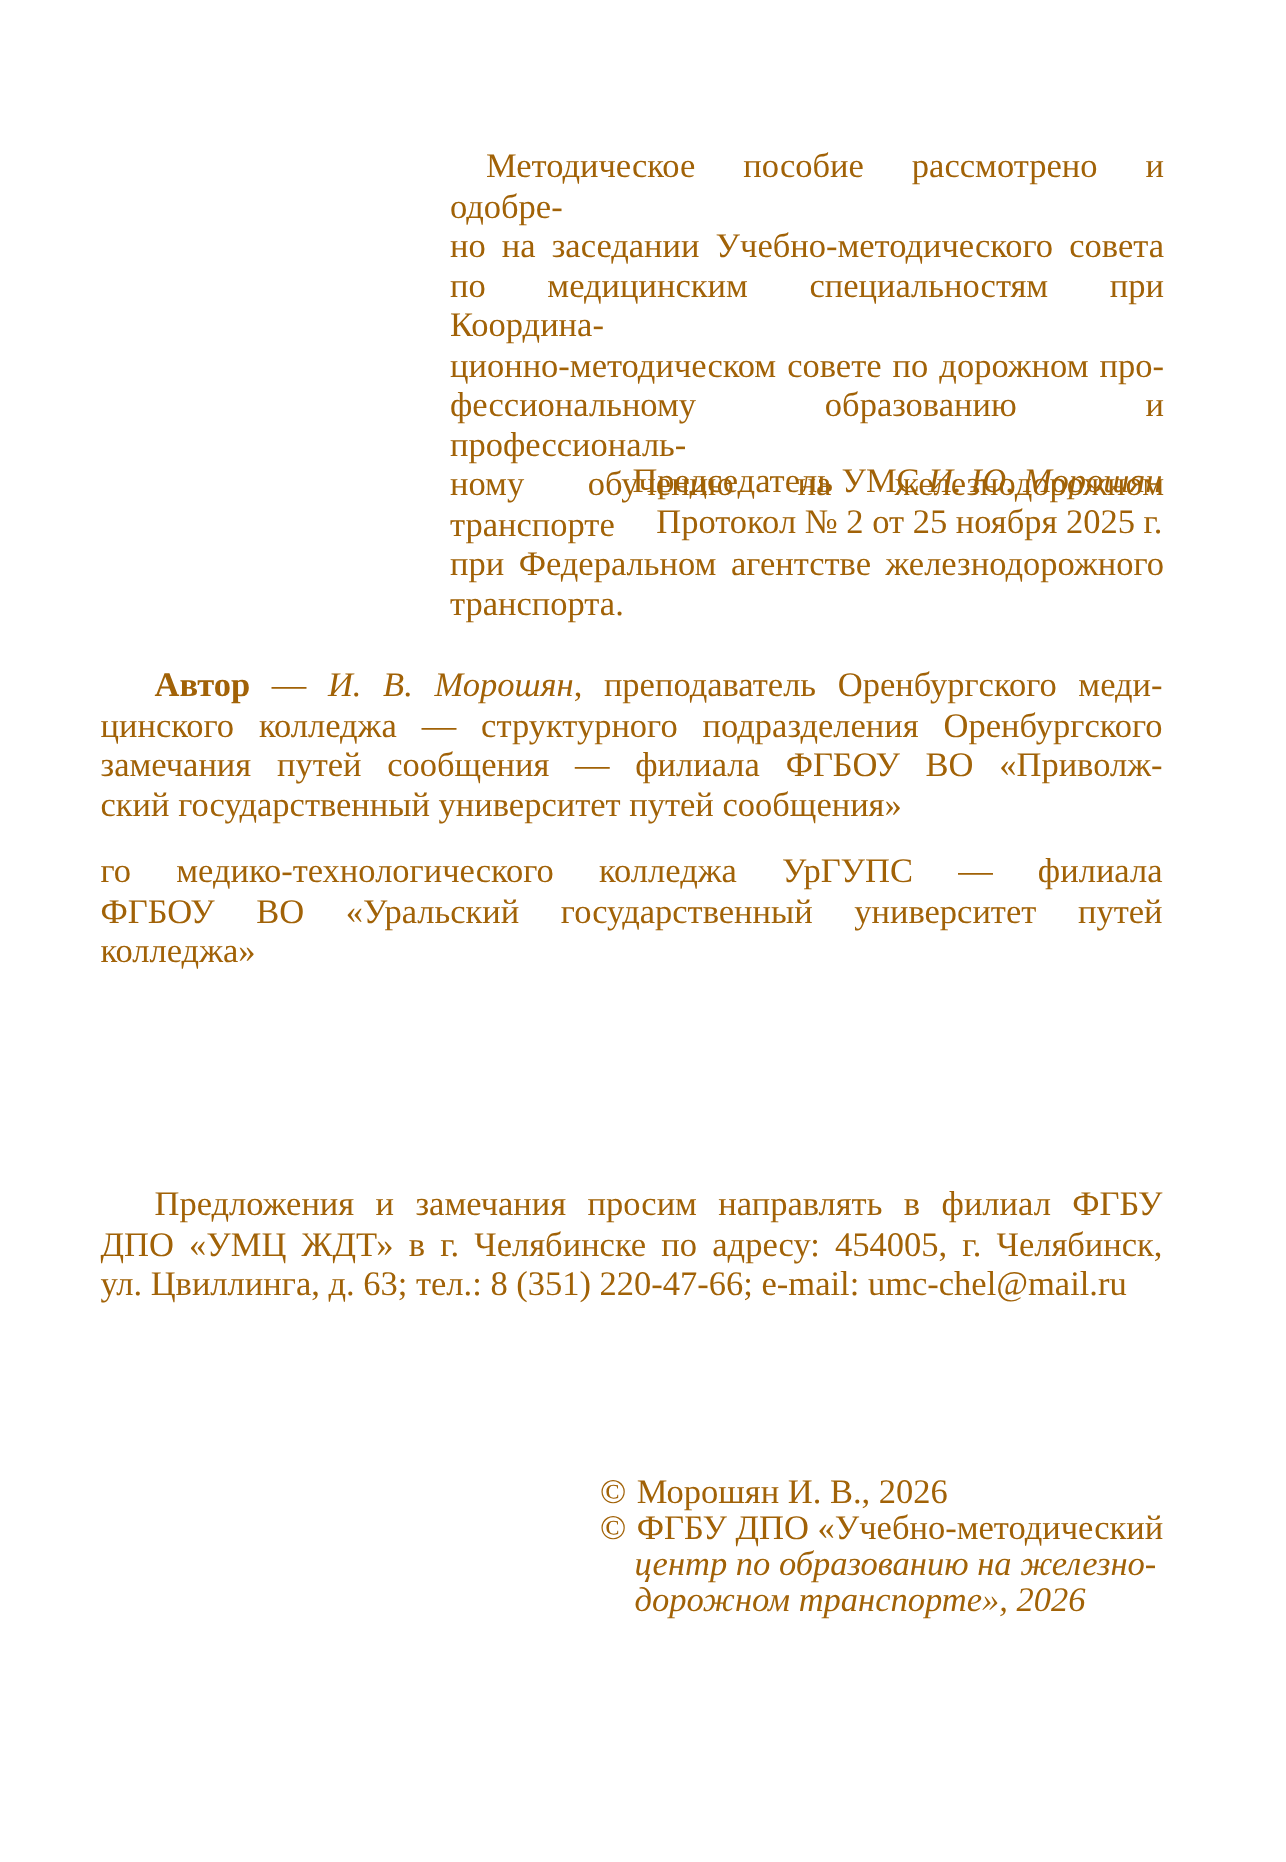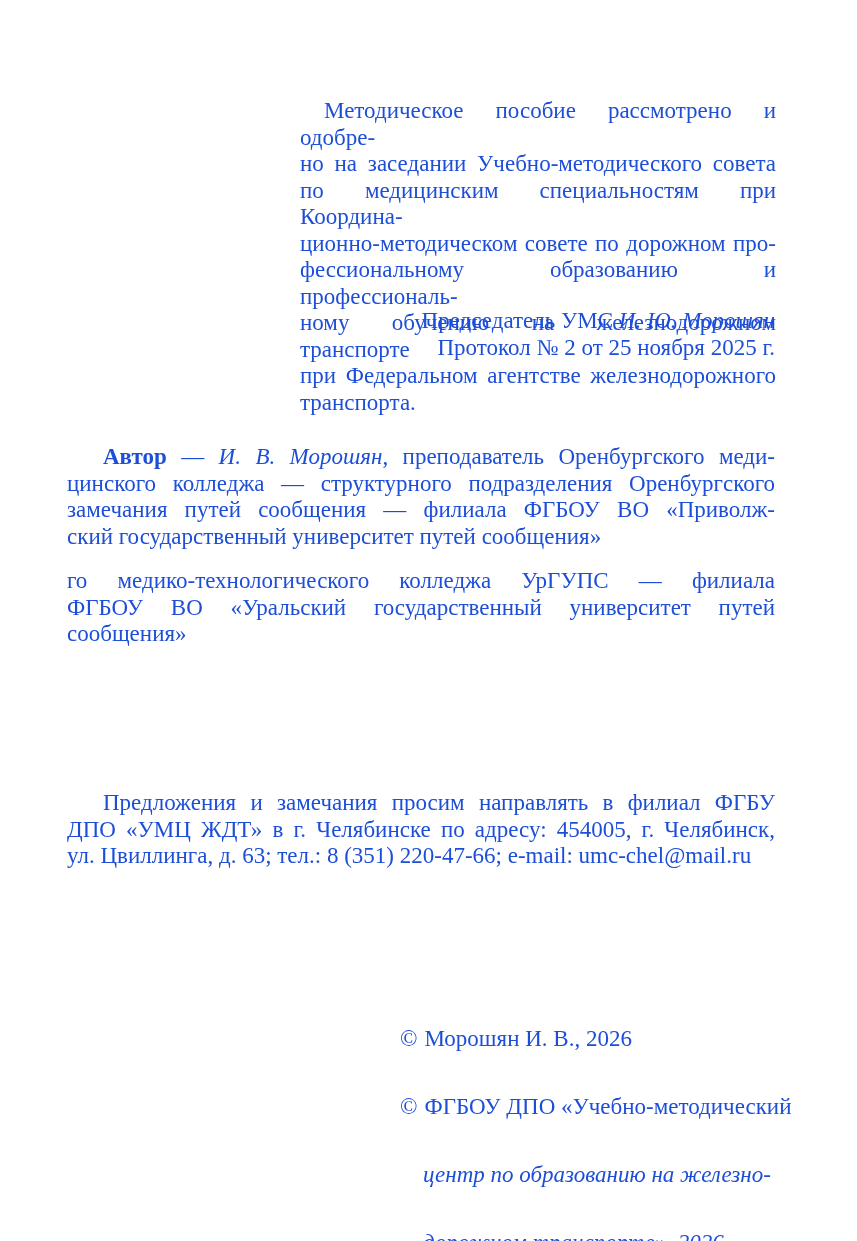--- a/index.html
+++ b/index.html
@@ -1,21 +1,21 @@
 <!DOCTYPE html>
 <html lang="ru"><head>
 <meta charset="utf-8">
 <style>
   html, body { margin: 0; padding: 0; }
   .page {
     position: relative;
     width: 857px;
     height: 1241px;
     background: #ffffff;
-    color: #1d4ed8;
+    color: #a16207;
     font-family: "Liberation Serif", "DejaVu Serif", serif;
     font-size: 23px;
     overflow: hidden;
   }
   .ln { line-height: 26.5px; }
   .j  { text-align: justify; text-align-last: justify; }
   .indent { text-indent: 24px; }
 
   .approval {
     position: absolute;
@@ -37,21 +37,21 @@
   .para .indent { text-indent: 36px; }
   .author   { top: 444px; }
   .expert   { top: 568px; }
   .feedback { top: 790px; }
 
   .copyright {
     position: absolute;
     left: 400px;
     top: 983px;
   }
-  .c-line { line-height: 24px; margin-top: 44px; }
+  .c-line { line-height: 24px; }
   .c-sym  { margin-right: 7px; }
   .hang   { padding-left: 23px; font-style: italic; }
 
   b { font-weight: bold; }
   i { font-style: italic; }
 </style>
 </head>
 <body>
 
 <div class="page">
@@ -75,29 +75,29 @@
   <section class="para author">
     <div class="ln j indent"><b>Автор</b><span> — </span><i>И. В. Морошян</i><span>, преподаватель Оренбургского меди-</span></div>
     <div class="ln j">цинского колледжа — структурного подразделения Оренбургского</div>
     <div class="ln j">замечания путей сообщения — филиала ФГБОУ ВО «Приволж-</div>
     <div class="ln">ский государственный университет путей сообщения»</div>
   </section>
 
   <section class="para expert">
     <div class="ln j">го медико-технологического колледжа УрГУПС — филиала</div>
     <div class="ln j">ФГБОУ ВО «Уральский государственный университет путей</div>
-    <div class="ln">сообщения»</div>
+    <div class="ln">колледжа»</div>
   </section>
 
   <section class="para feedback">
     <div class="ln j indent">Предложения и замечания просим направлять в филиал ФГБУ</div>
     <div class="ln j">ДПО «УМЦ ЖДТ» в г. Челябинске по адресу: 454005, г. Челябинск,</div>
     <div class="ln">ул. Цвиллинга, д. 63; тел.: 8 (351) 220-47-66; e-mail: umc-chel@mail.ru</div>
   </section>
 
   <section class="copyright">
     <div class="c-line"><span class="c-sym">©</span><span>Морошян И. В., 2026</span></div>
-    <div class="c-line"><span class="c-sym">©</span><span>ФГБОУ ДПО «Учебно-методический</span></div>
+    <div class="c-line"><span class="c-sym">©</span><span>ФГБУ ДПО «Учебно-методический</span></div>
     <div class="c-line hang">центр по образованию на железно-</div>
     <div class="c-line hang">дорожном транспорте», 2026</div>
   </section>
 
 </div>
 
 </body></html>

